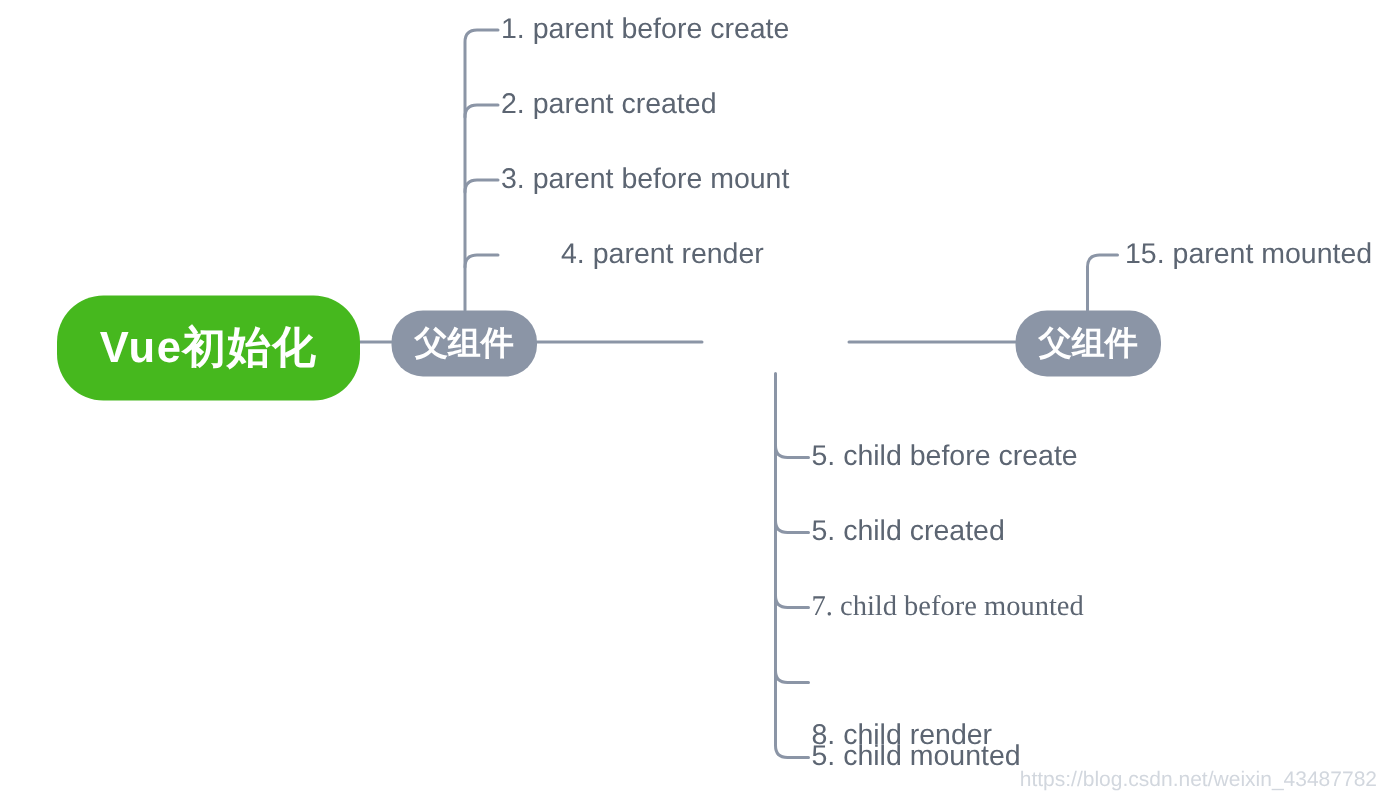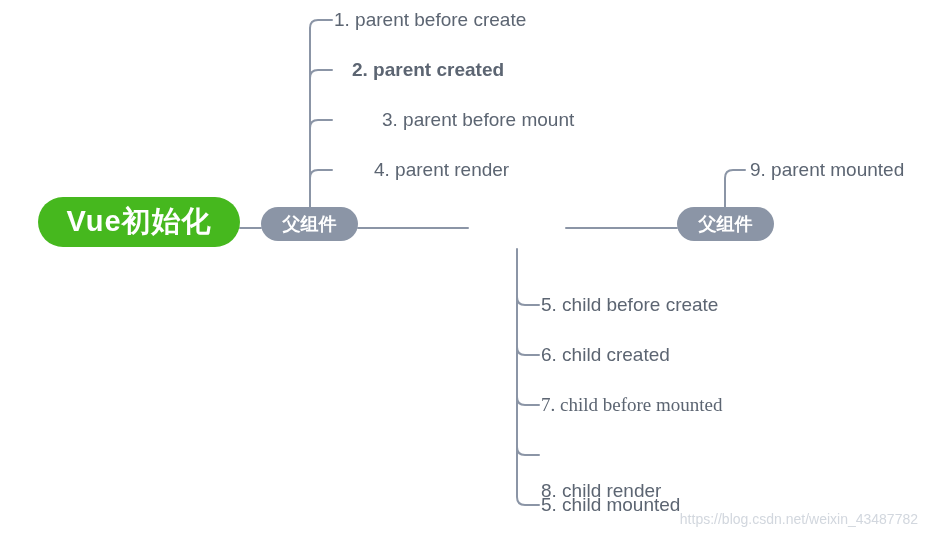--- a/index.html
+++ b/index.html
@@ -8,26 +8,26 @@
     background:var(--canvas_bg,#ffffff);
     font-family:"Liberation Sans","DejaVu Sans",sans-serif;
   }
   svg.lines{position:absolute;left:0;top:0;width:931px;height:539px;}
   svg.lines path{fill:none;stroke:var(--line_color,#8b95a6);stroke-width:2;stroke-linecap:round;}
   .node{
     position:absolute;display:flex;align-items:center;justify-content:center;
     color:var(--node_text,#ffffff);font-weight:bold;white-space:nowrap;
   }
   .root-node{
-    left:38px;top:197px;width:202px;height:50px;border-radius:31px;
+    left:38px;top:197px;width:202px;height:70px;border-radius:31px;
     background:var(--root_bg,#46b81e);font-size:29px;letter-spacing:1px;
   }
   .sub-node{
-    background:var(--node_bg,#8b95a6);border-radius:21px;font-size:18px;
-    width:97px;height:34px;top:207px;
+    background:var(--node_bg,#8b95a6);border-radius:21px;font-size:22px;
+    width:97px;height:44px;top:207px;
   }
   .sub-node.parent1{left:261px;}
   .sub-node.child{left:468px;width:98px;}
   .sub-node.parent2{left:677px;}
   .branch-label{
     position:absolute;transform:translateY(-50%);
     font-size:19px;color:var(--label_color,#5c6572);white-space:nowrap;
   }
   .watermark{
     position:absolute;right:13px;top:511px;
@@ -60,27 +60,27 @@
   </svg>
 
   <div class="node root-node">Vue初始化</div>
 
   <div class="node sub-node parent1">父组件</div>
 
 
   <div class="node sub-node parent2">父组件</div>
 
   <div class="branch-label" style="left:334px;top:20px;">1. parent before create</div>
-  <div class="branch-label" style="left:352px;top:70px;font-weight:bold;">2. parent created</div>
-  <div class="branch-label" style="left:334px;top:120px;margin-left:48px;">3. parent before mount</div>
+  <div class="branch-label" style="left:334px;top:70px;">2. parent created</div>
+  <div class="branch-label" style="left:334px;top:120px;">3. parent before mount</div>
   <div class="branch-label" style="left:334px;top:170px;margin-left:40px;">4. parent render</div>
 
   <div class="branch-label" style="left:541px;top:305px;">5. child before create</div>
-  <div class="branch-label" style="left:541px;top:355px;">6. child created</div>
+  <div class="branch-label" style="left:541px;top:355px;">5. child created</div>
   <div class="branch-label" style="left:541px;top:405px;font-family:Liberation Serif, serif;">7. child before mounted</div>
   <div class="branch-label" style="left:541px;top:455px;margin-top:36px;">8. child render</div>
   <div class="branch-label" style="left:541px;top:505px;">5. child mounted</div>
 
-  <div class="branch-label" style="left:750px;top:170px;">9. parent mounted</div>
+  <div class="branch-label" style="left:750px;top:170px;">15. parent mounted</div>
 
   <div class="watermark">https://blog.csdn.net/weixin_43487782</div>
 
 </div>
 
 </body></html>

